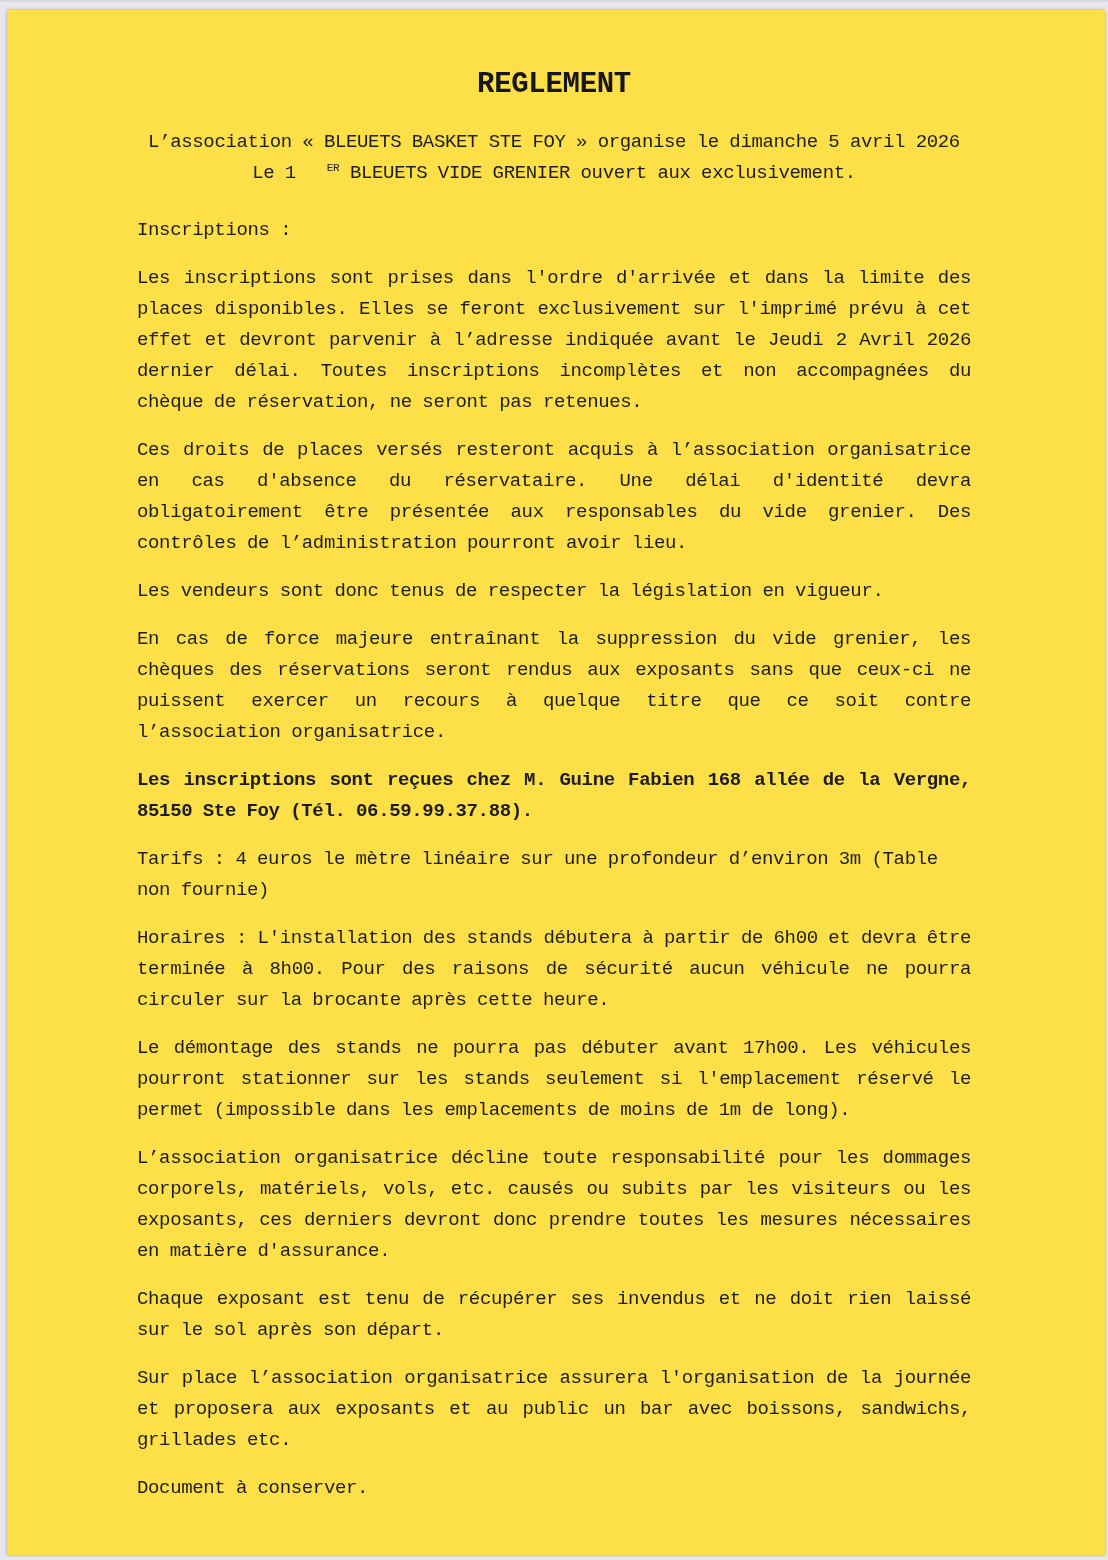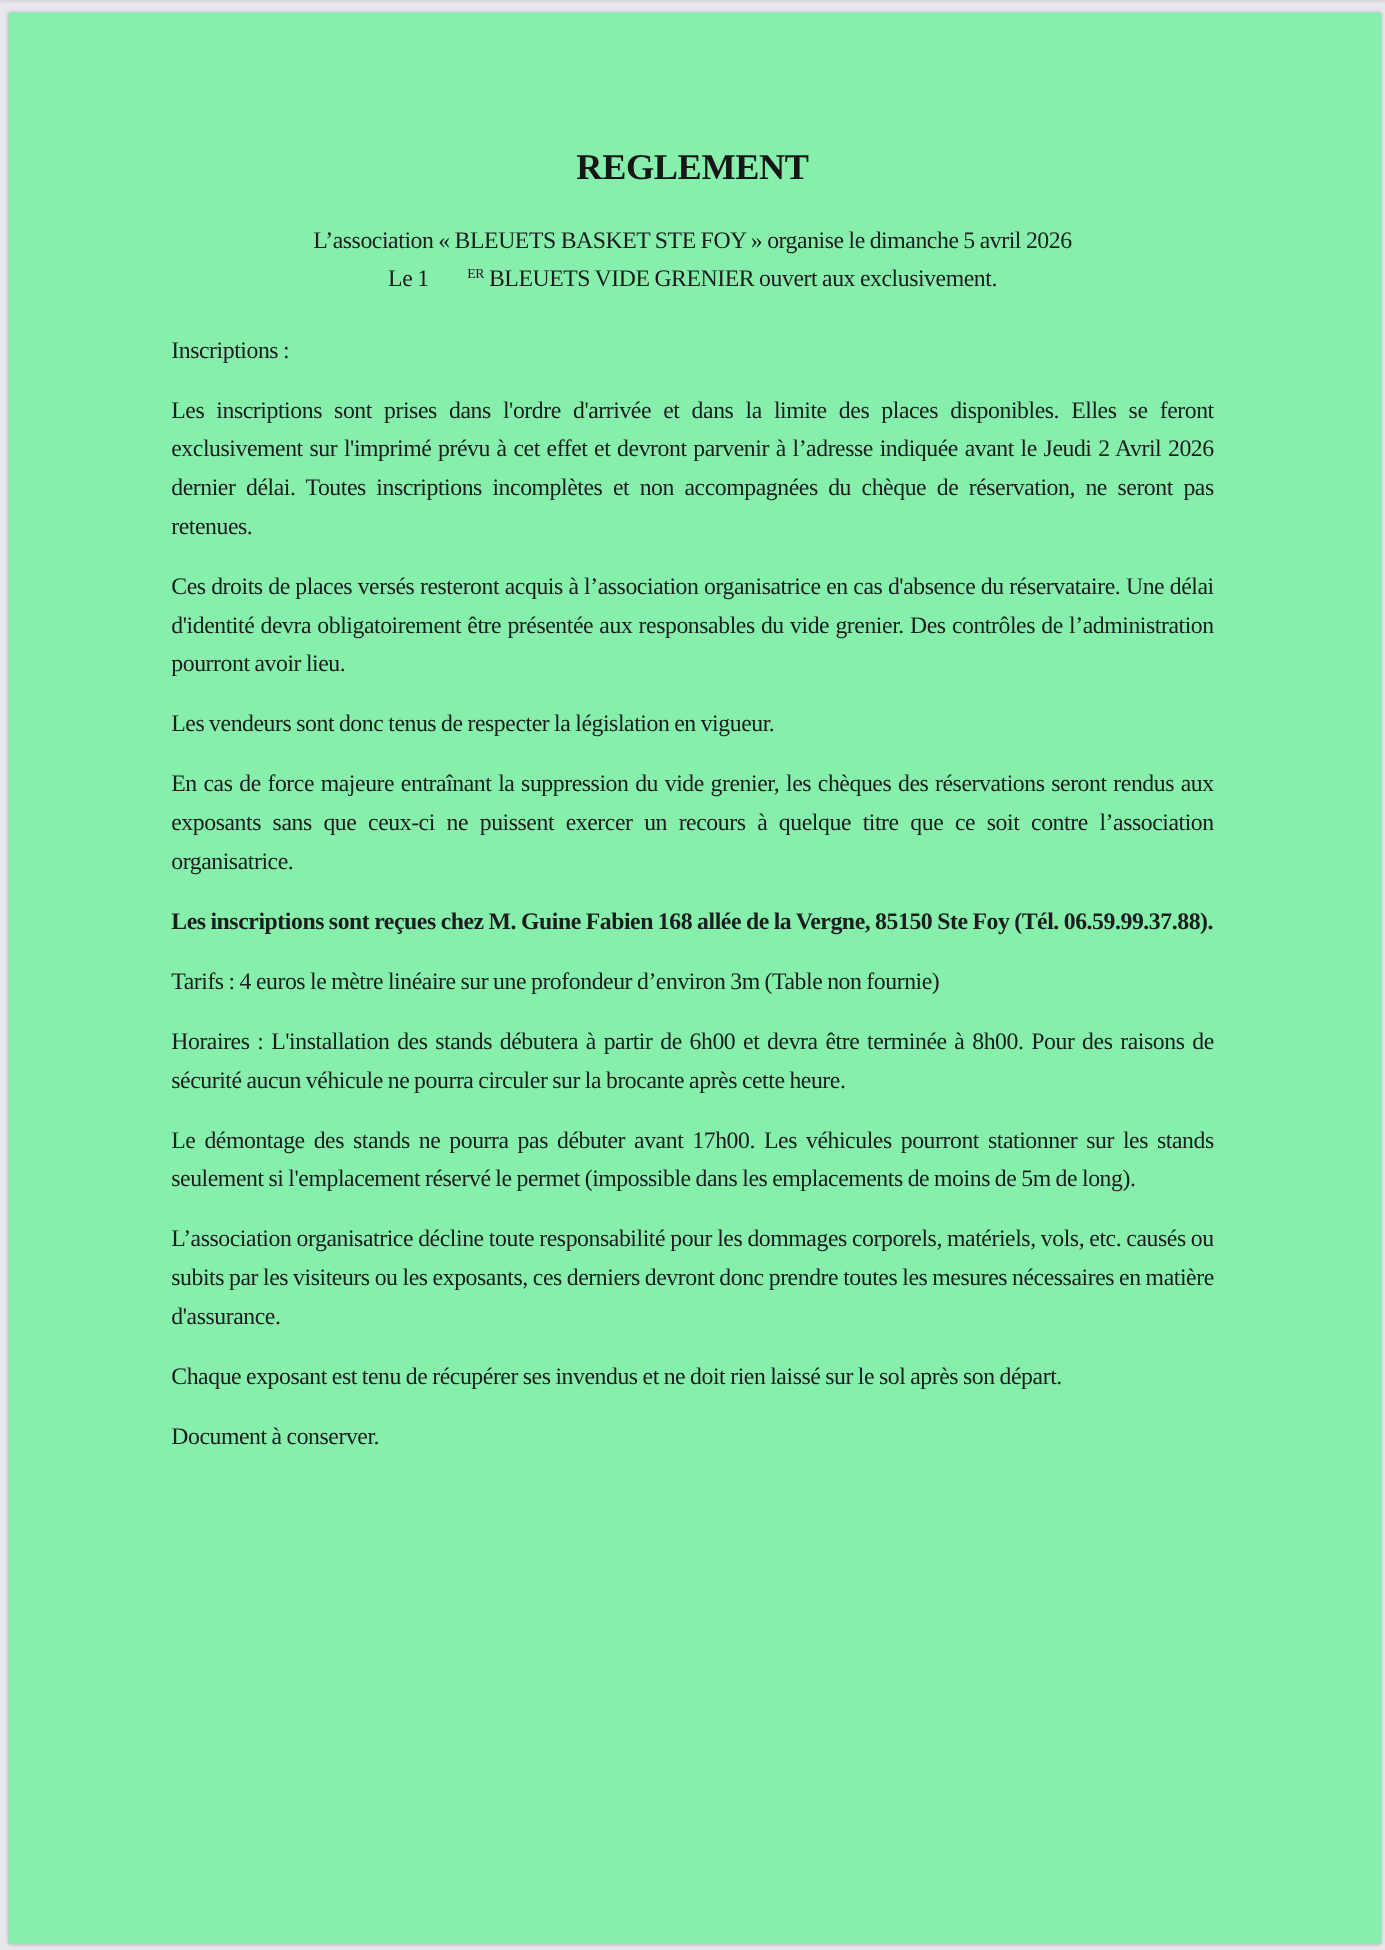--- a/index.html
+++ b/index.html
@@ -14,26 +14,26 @@
     overflow: hidden;
     border-top: 2px solid #d9d9df;
     box-sizing: border-box;
   }
   .page {
     position: absolute;
     top: 8px;
     left: 7px;
     right: 3px;
     bottom: 5px;
-    background: #86efac;
+    background: #fde047;
     box-shadow: 0 0 3px rgba(110,110,128,0.6);
     box-sizing: border-box;
-    padding: 108px 134px 40px 130px;
+    padding: 58px 134px 40px 130px;
     overflow: hidden;
-    font-family: Liberation Serif, serif;
+    font-family: Liberation Mono, monospace;
     color: #1d1d1f;
   }
   .doc-title {
     margin: 0 0 26px 0;
     text-align: center;
     font-size: 29px;
     font-weight: 700;
     letter-spacing: -0.3px;
     color: #161618;
   }
@@ -87,24 +87,25 @@
     <p class="para label">Les vendeurs sont donc tenus de respecter la législation en vigueur.</p>
 
     <p class="para">En cas de force majeure entraînant la suppression du vide grenier, les chèques des réservations seront rendus aux exposants sans que ceux-ci ne puissent exercer un recours à quelque titre que ce soit contre l’association organisatrice.</p>
 
     <p class="para bold">Les inscriptions sont reçues chez M. Guine Fabien 168 allée de la Vergne, 85150 Ste Foy (Tél. 06.59.99.37.88).</p>
 
     <p class="para label">Tarifs : 4 euros le mètre linéaire sur une profondeur d’environ 3m (Table non fournie)</p>
 
     <p class="para">Horaires : L'installation des stands débutera à partir de 6h00 et devra être terminée à 8h00. Pour des raisons de sécurité aucun véhicule ne pourra circuler sur la brocante après cette heure.</p>
 
-    <p class="para">Le démontage des stands ne pourra pas débuter avant 17h00. Les véhicules pourront stationner sur les stands seulement si l'emplacement réservé le permet (impossible dans les emplacements de moins de 5m de long).</p>
+    <p class="para">Le démontage des stands ne pourra pas débuter avant 17h00. Les véhicules pourront stationner sur les stands seulement si l'emplacement réservé le permet (impossible dans les emplacements de moins de 1m de long).</p>
 
 
     <p class="para">L’association organisatrice décline toute responsabilité pour les dommages corporels, matériels, vols, etc. causés ou subits par les visiteurs ou les exposants, ces derniers devront donc prendre toutes les mesures nécessaires en matière d'assurance.</p>
 
     <p class="para">Chaque exposant est tenu de récupérer ses invendus et ne doit rien laissé sur le sol après son départ.</p>
 
+    <p class="para">Sur place l’association organisatrice assurera l'organisation de la journée et proposera aux exposants et au public un bar avec boissons, sandwichs, grillades etc.</p>
 
     <p class="para label last">Document à conserver.</p>
 
   </div>
 </div>
 
 </body></html>

